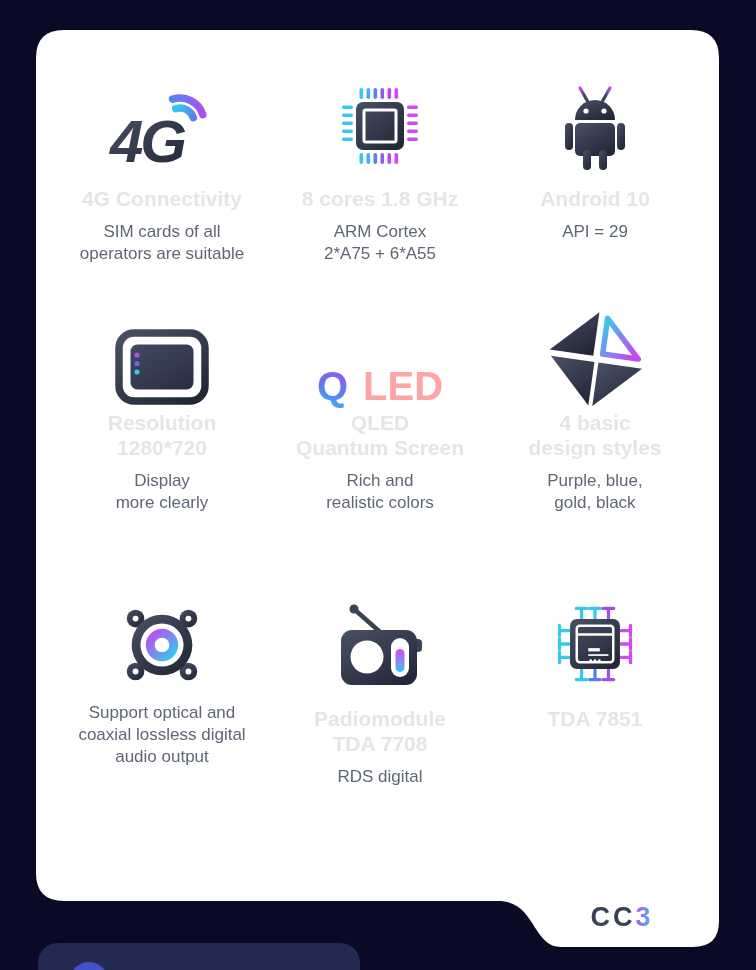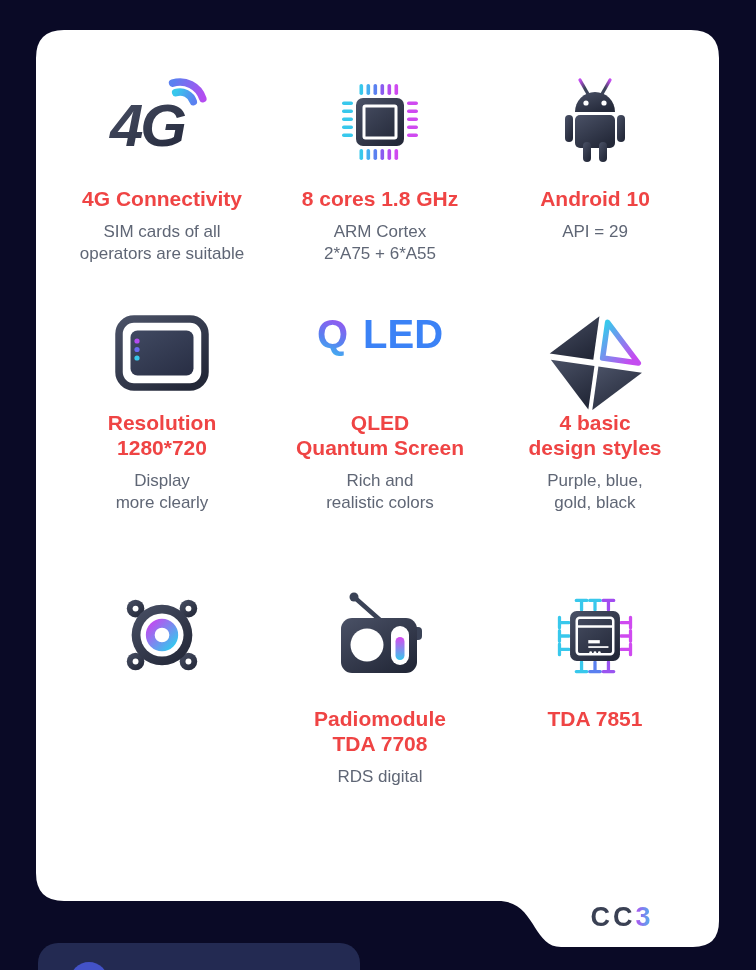--- a/index.html
+++ b/index.html
@@ -8,39 +8,39 @@
     background:#0a0a26;
     font-family:"Liberation Sans", sans-serif;
   }
   .card-bg{position:absolute;left:0;top:0;}
   .cell{
     position:absolute;width:220px;
     display:flex;flex-direction:column;align-items:center;text-align:center;
   }
   .c1{left:52px;} .c2{left:270px;} .c3{left:485px;}
   .r1{top:72px;} .r2{top:314px;} .r3{top:588px;}
-  .icon-box{display:flex;align-items:flex-start;justify-content:center;}
+  .icon-box{display:flex;align-items:flex-end;justify-content:center;}
   .r1 .icon-box{height:104px;}
   .r2 .icon-box{height:92px;}
   .r3 .icon-box{height:104px;}
   .feat-title{
-    margin-top:10px;font-size:21px;font-weight:bold;color:#ef4444;
+    margin-top:10px;font-size:21px;font-weight:bold;color:#e5e5e5;
     line-height:25px;white-space:pre-line;letter-spacing:0px;
   }
   .r2 .feat-title{margin-top:4px;}
   .r3 .feat-title{margin-top:14px;}
   .feat-sub{
     margin-top:10px;font-size:17px;color:#5f6675;line-height:22px;white-space:pre-line;
   }
   .qled-logo{font-size:40px;font-weight:bold;letter-spacing:0px;line-height:40px;}
   .qled-q{
     background:linear-gradient(200deg,#a84cf0 5%,#5a7ff0 60%,#38c0f0 100%);
     -webkit-background-clip:text;background-clip:text;color:transparent;
   }
-  .qled-led{color:#3b82f6;margin-left:15px;}
+  .qled-led{color:#fca5a5;margin-left:15px;}
   .brand{
     position:absolute;left:552px;top:903px;width:140px;text-align:center;
     font-size:27px;font-weight:bold;letter-spacing:3px;line-height:28px;
   }
   .brand-cc{color:#3a4154;}
   .brand-3{
     background:linear-gradient(90deg,#b44cf0 0%,#38c8ec 100%);
     -webkit-background-clip:text;background-clip:text;color:transparent;
   }
   .next-card{
@@ -247,20 +247,23 @@
         <circle cx="75" cy="21" r="3" fill="#ffffff"></circle>
       <circle cx="21" cy="75" r="9" fill="url(#g7d)"></circle>
         <circle cx="21" cy="75" r="3" fill="#ffffff"></circle>
       <circle cx="75" cy="75" r="9" fill="url(#g7d)"></circle>
         <circle cx="75" cy="75" r="3" fill="#ffffff"></circle>
       <circle cx="48" cy="48" r="31" fill="url(#g7d)"></circle>
       <circle cx="48" cy="48" r="22" fill="#ffffff"></circle>
       <circle cx="48" cy="48" r="12" fill="#ffffff" stroke="url(#g7g)" stroke-width="9"></circle>
     </svg>
   </div>
+  <div class="feat-sub">Support optical and
+coaxial lossless digital
+audio output</div>
 </div>
 
 <div class="cell c2 r3">
   <div class="icon-box">
     <svg width="100" height="92" viewBox="0 0 100 92">
       <defs>
         <linearGradient id="g8d" x1="0" y1="0" x2="0.8" y2="1">
           <stop offset="0" stop-color="#4a5166"></stop>
             <stop offset="1" stop-color="#232838"></stop>
         </linearGradient>

